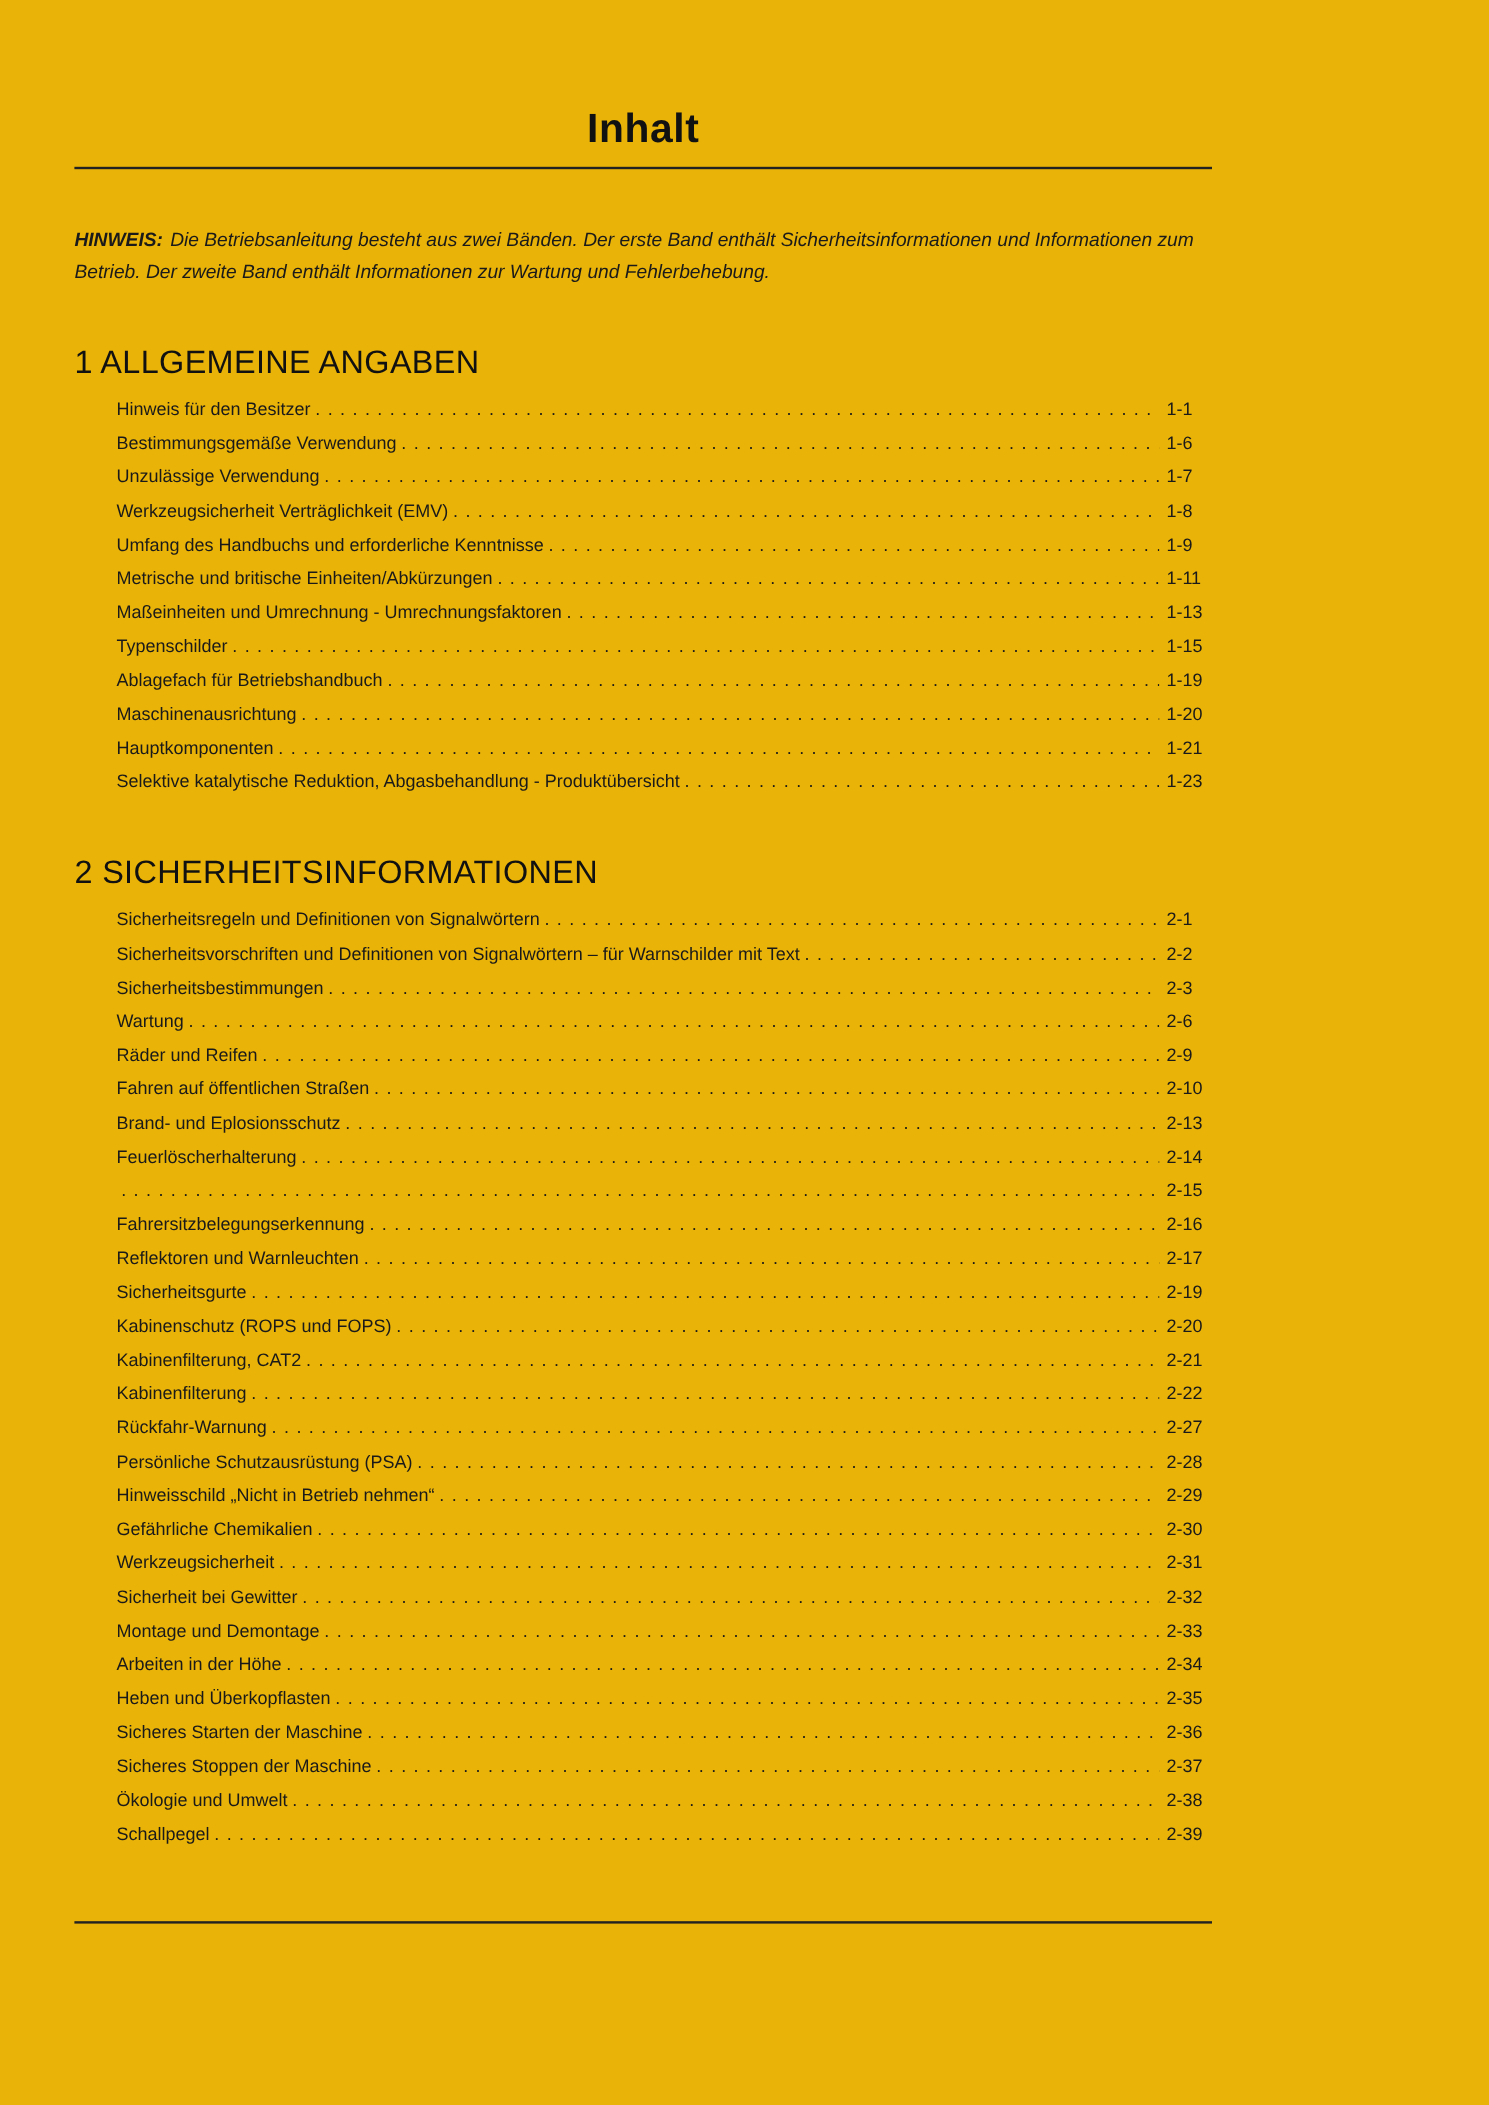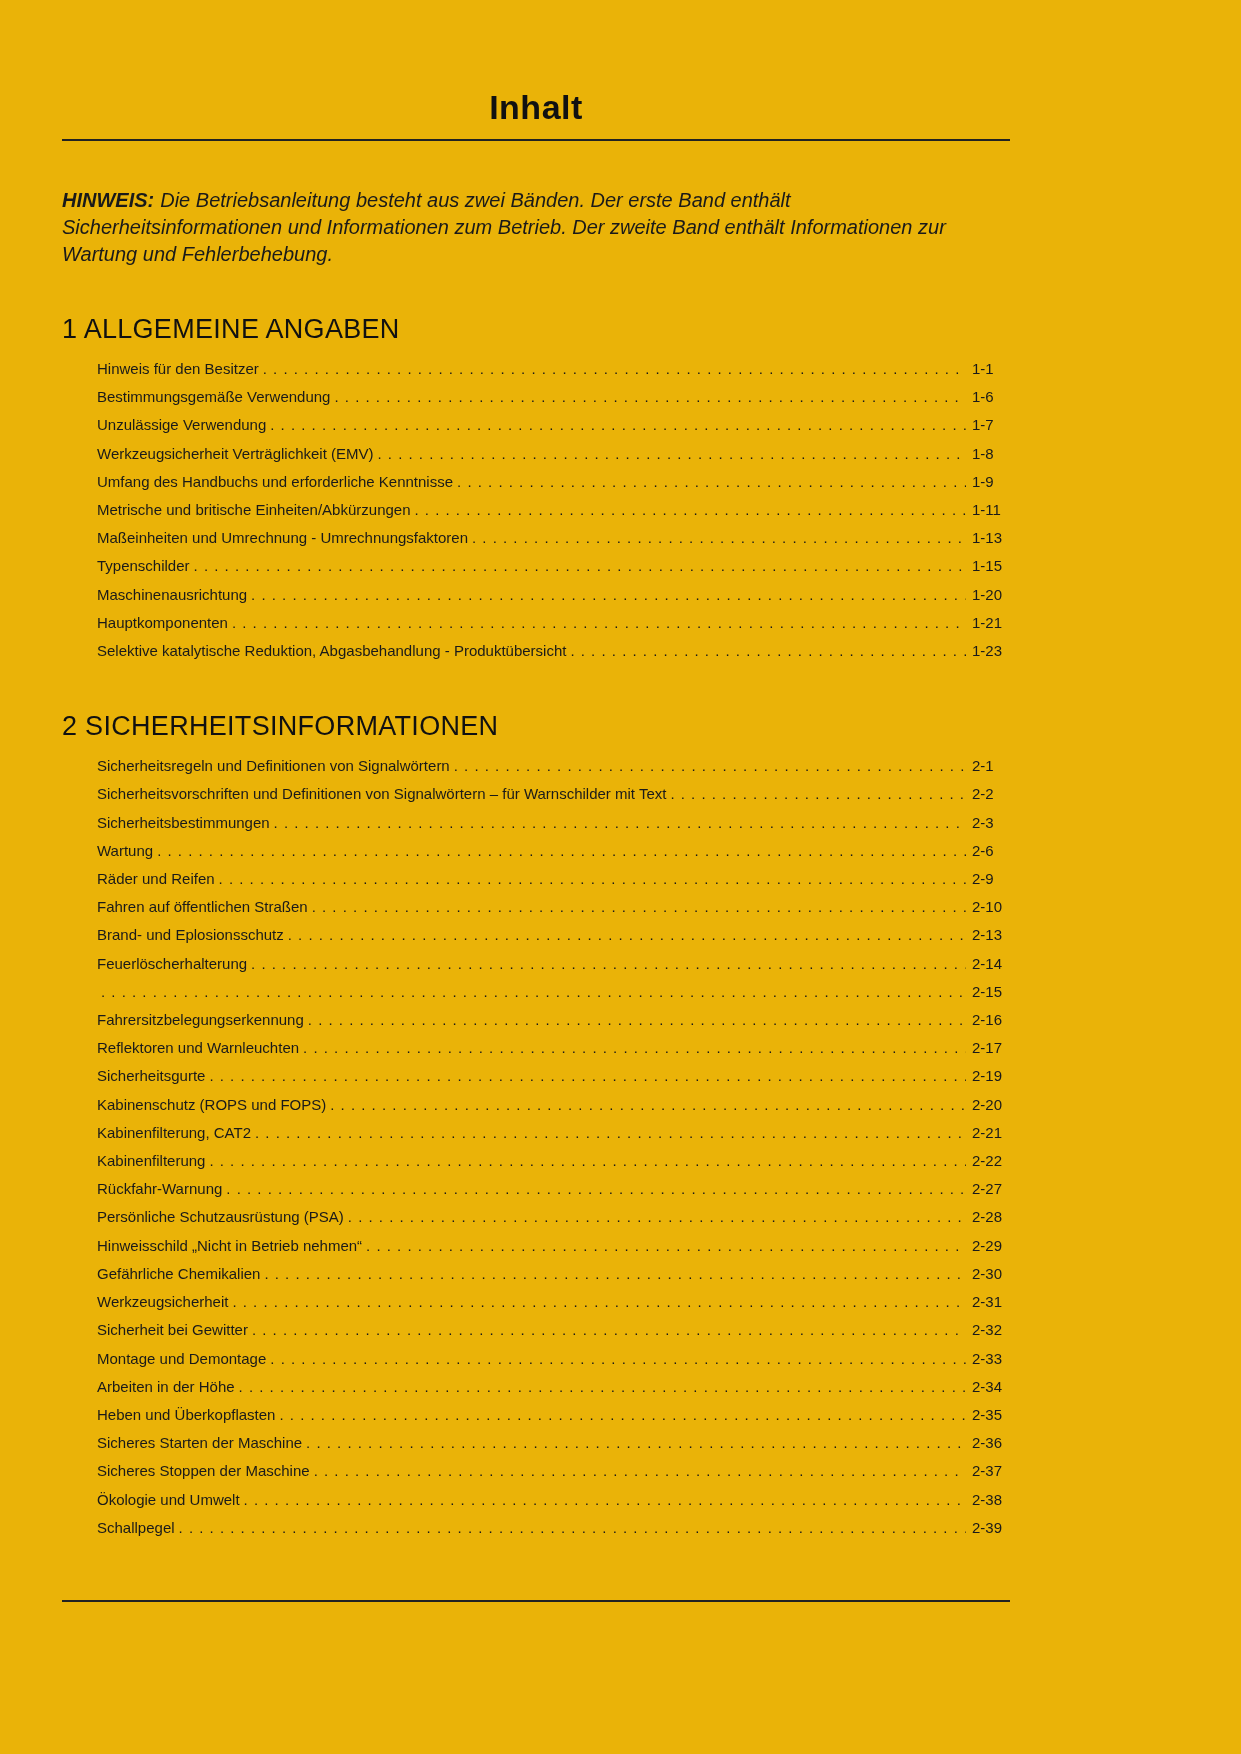--- a/index.html
+++ b/index.html
@@ -28,21 +28,21 @@
   hr.rule {
     border: none;
     border-top: 2px solid #222;
     margin: 0;
   }
   hr.rule.bottom {
     margin-top: 58px;
   }
   p.note {
     margin: 46px 0 0 0;
-    font-size: 20px;
+    font-size: 16px;
     line-height: 27px;
     font-style: italic;
     color: #1a1a1a;
   }
   .note-label {
     font-weight: bold;
     font-style: italic;
     margin-right: 6px;
   }
   section.toc-section {
@@ -132,20 +132,25 @@
             <span class="toc-title">Maßeinheiten und Umrechnung - Umrechnungsfaktoren</span>
             <span class="leader"></span>
             <span class="toc-page">1-13</span>
           </div>
           <div class="toc-row">
             <span class="toc-title">Typenschilder</span>
             <span class="leader"></span>
             <span class="toc-page">1-15</span>
           </div>
           <div class="toc-row">
+            <span class="toc-title">Ablagefach für Betriebshandbuch</span>
+            <span class="leader"></span>
+            <span class="toc-page">1-19</span>
+          </div>
+          <div class="toc-row">
             <span class="toc-title">Maschinenausrichtung</span>
             <span class="leader"></span>
             <span class="toc-page">1-20</span>
           </div>
           <div class="toc-row">
             <span class="toc-title">Hauptkomponenten</span>
             <span class="leader"></span>
             <span class="toc-page">1-21</span>
           </div>
           <div class="toc-row">

